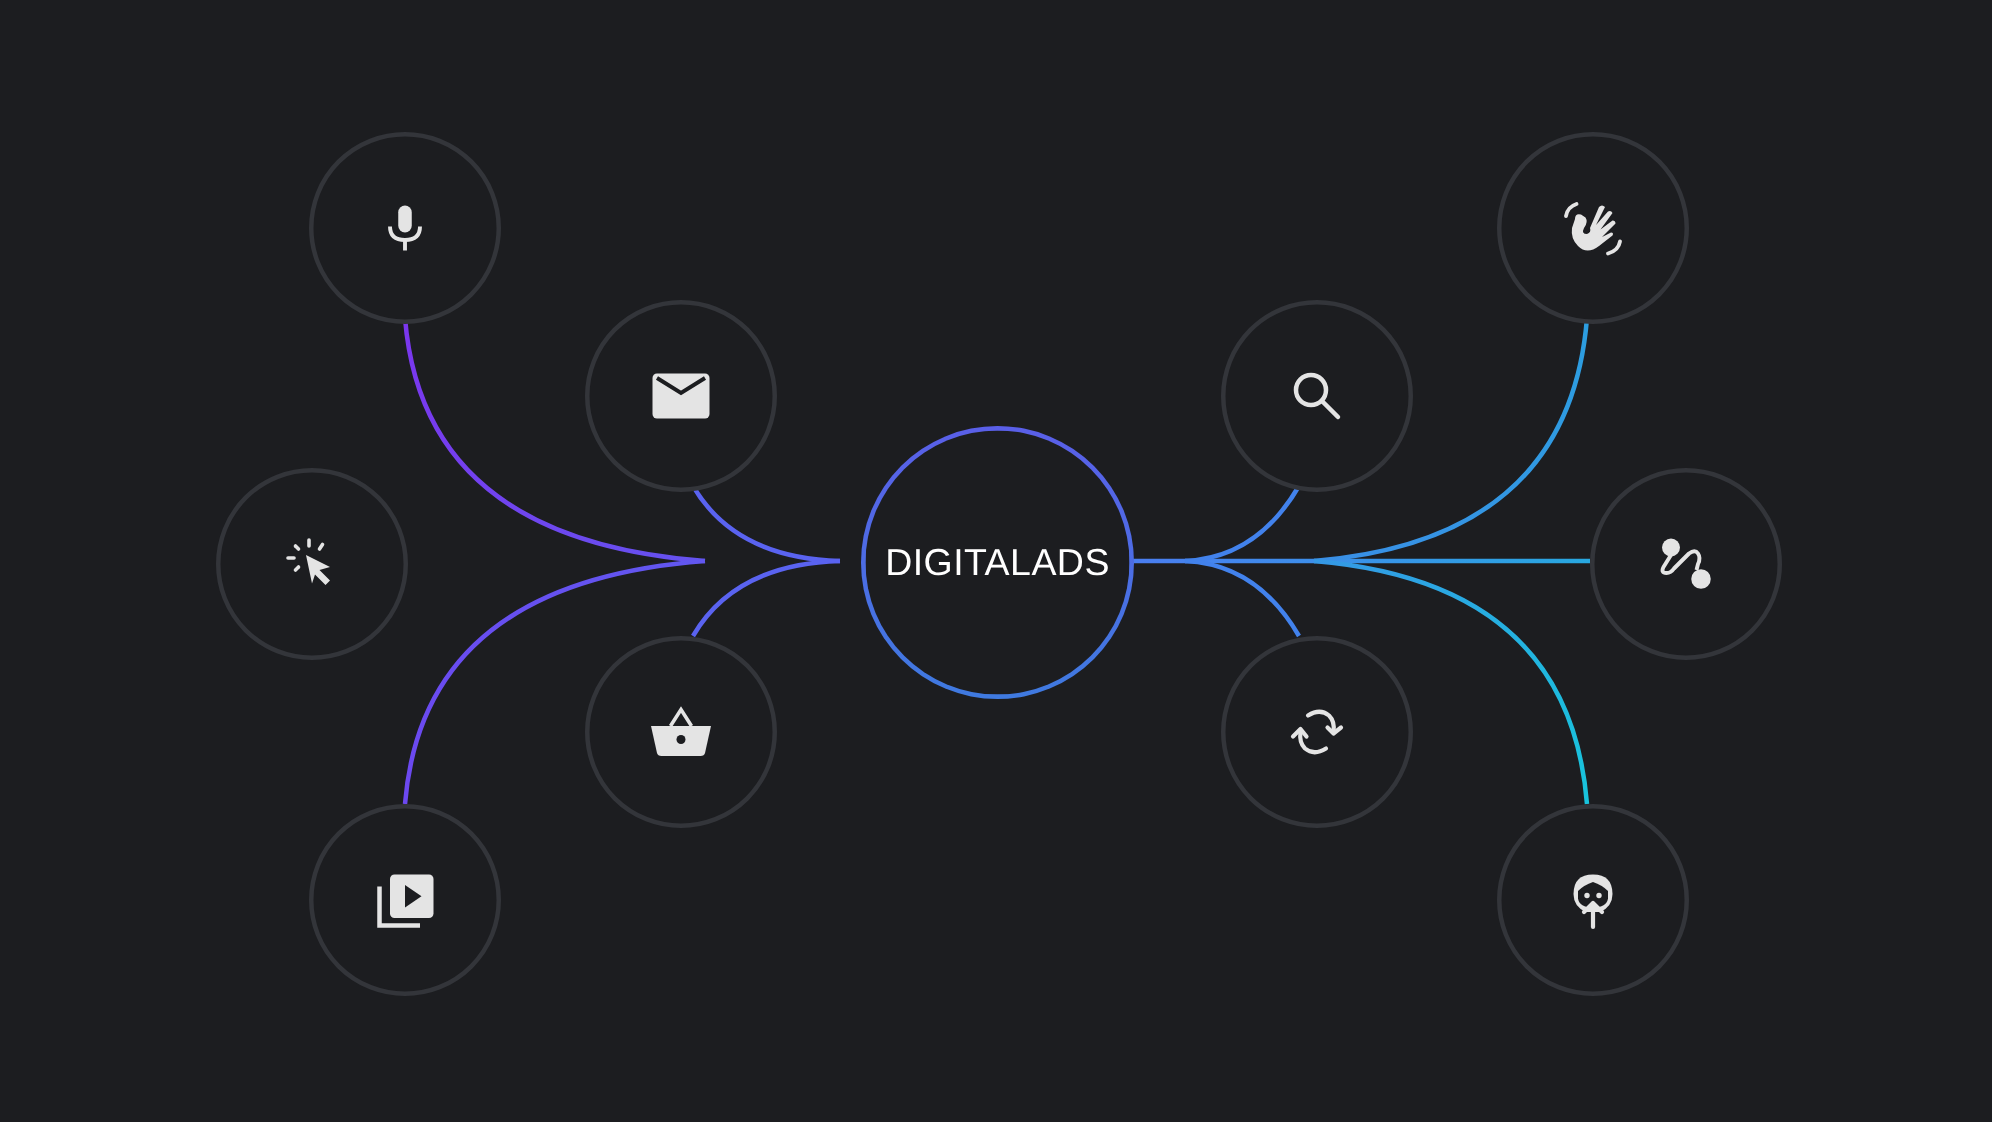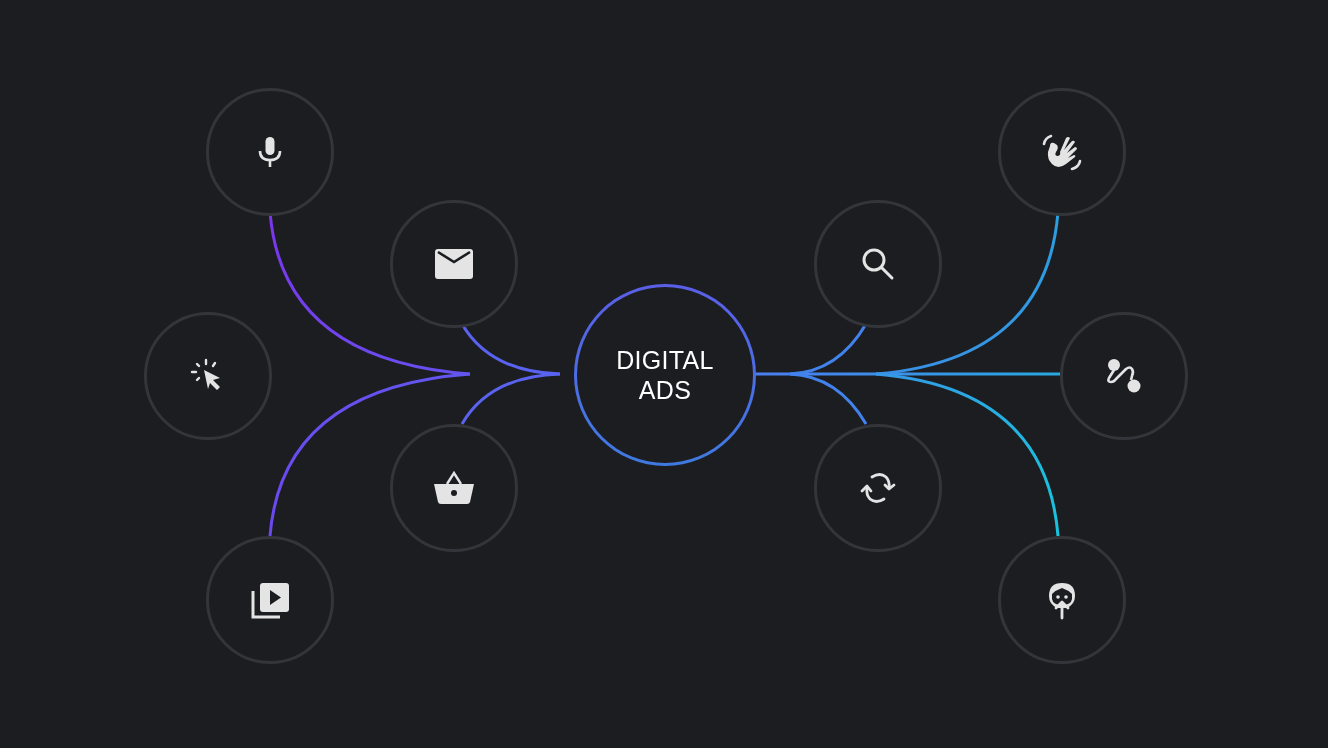--- a/index.html
+++ b/index.html
@@ -26,21 +26,21 @@
     .hub {
       position: absolute;
       left: 664px; top: 374px;
       width: 176px; height: 176px;
       margin-left: -90px; margin-top: -90px;
       border-radius: 50%;
       border: 3px solid transparent;
       background:
         linear-gradient(#1c1d20, #1c1d20) padding-box,
         linear-gradient(180deg, #5a5fe8 0%, #3f7ae0 100%) border-box;
-      display: flex; flex-direction: column;
+      display: flex; flex-direction: row;
       align-items: center; justify-content: center;
       color: #ffffff;
       font-size: 25px; font-weight: 400; letter-spacing: 0.3px;
       line-height: 30px;
       text-align: center;
     }
     .hub span { display: block; }
   </style>
 </head>
 <body>

